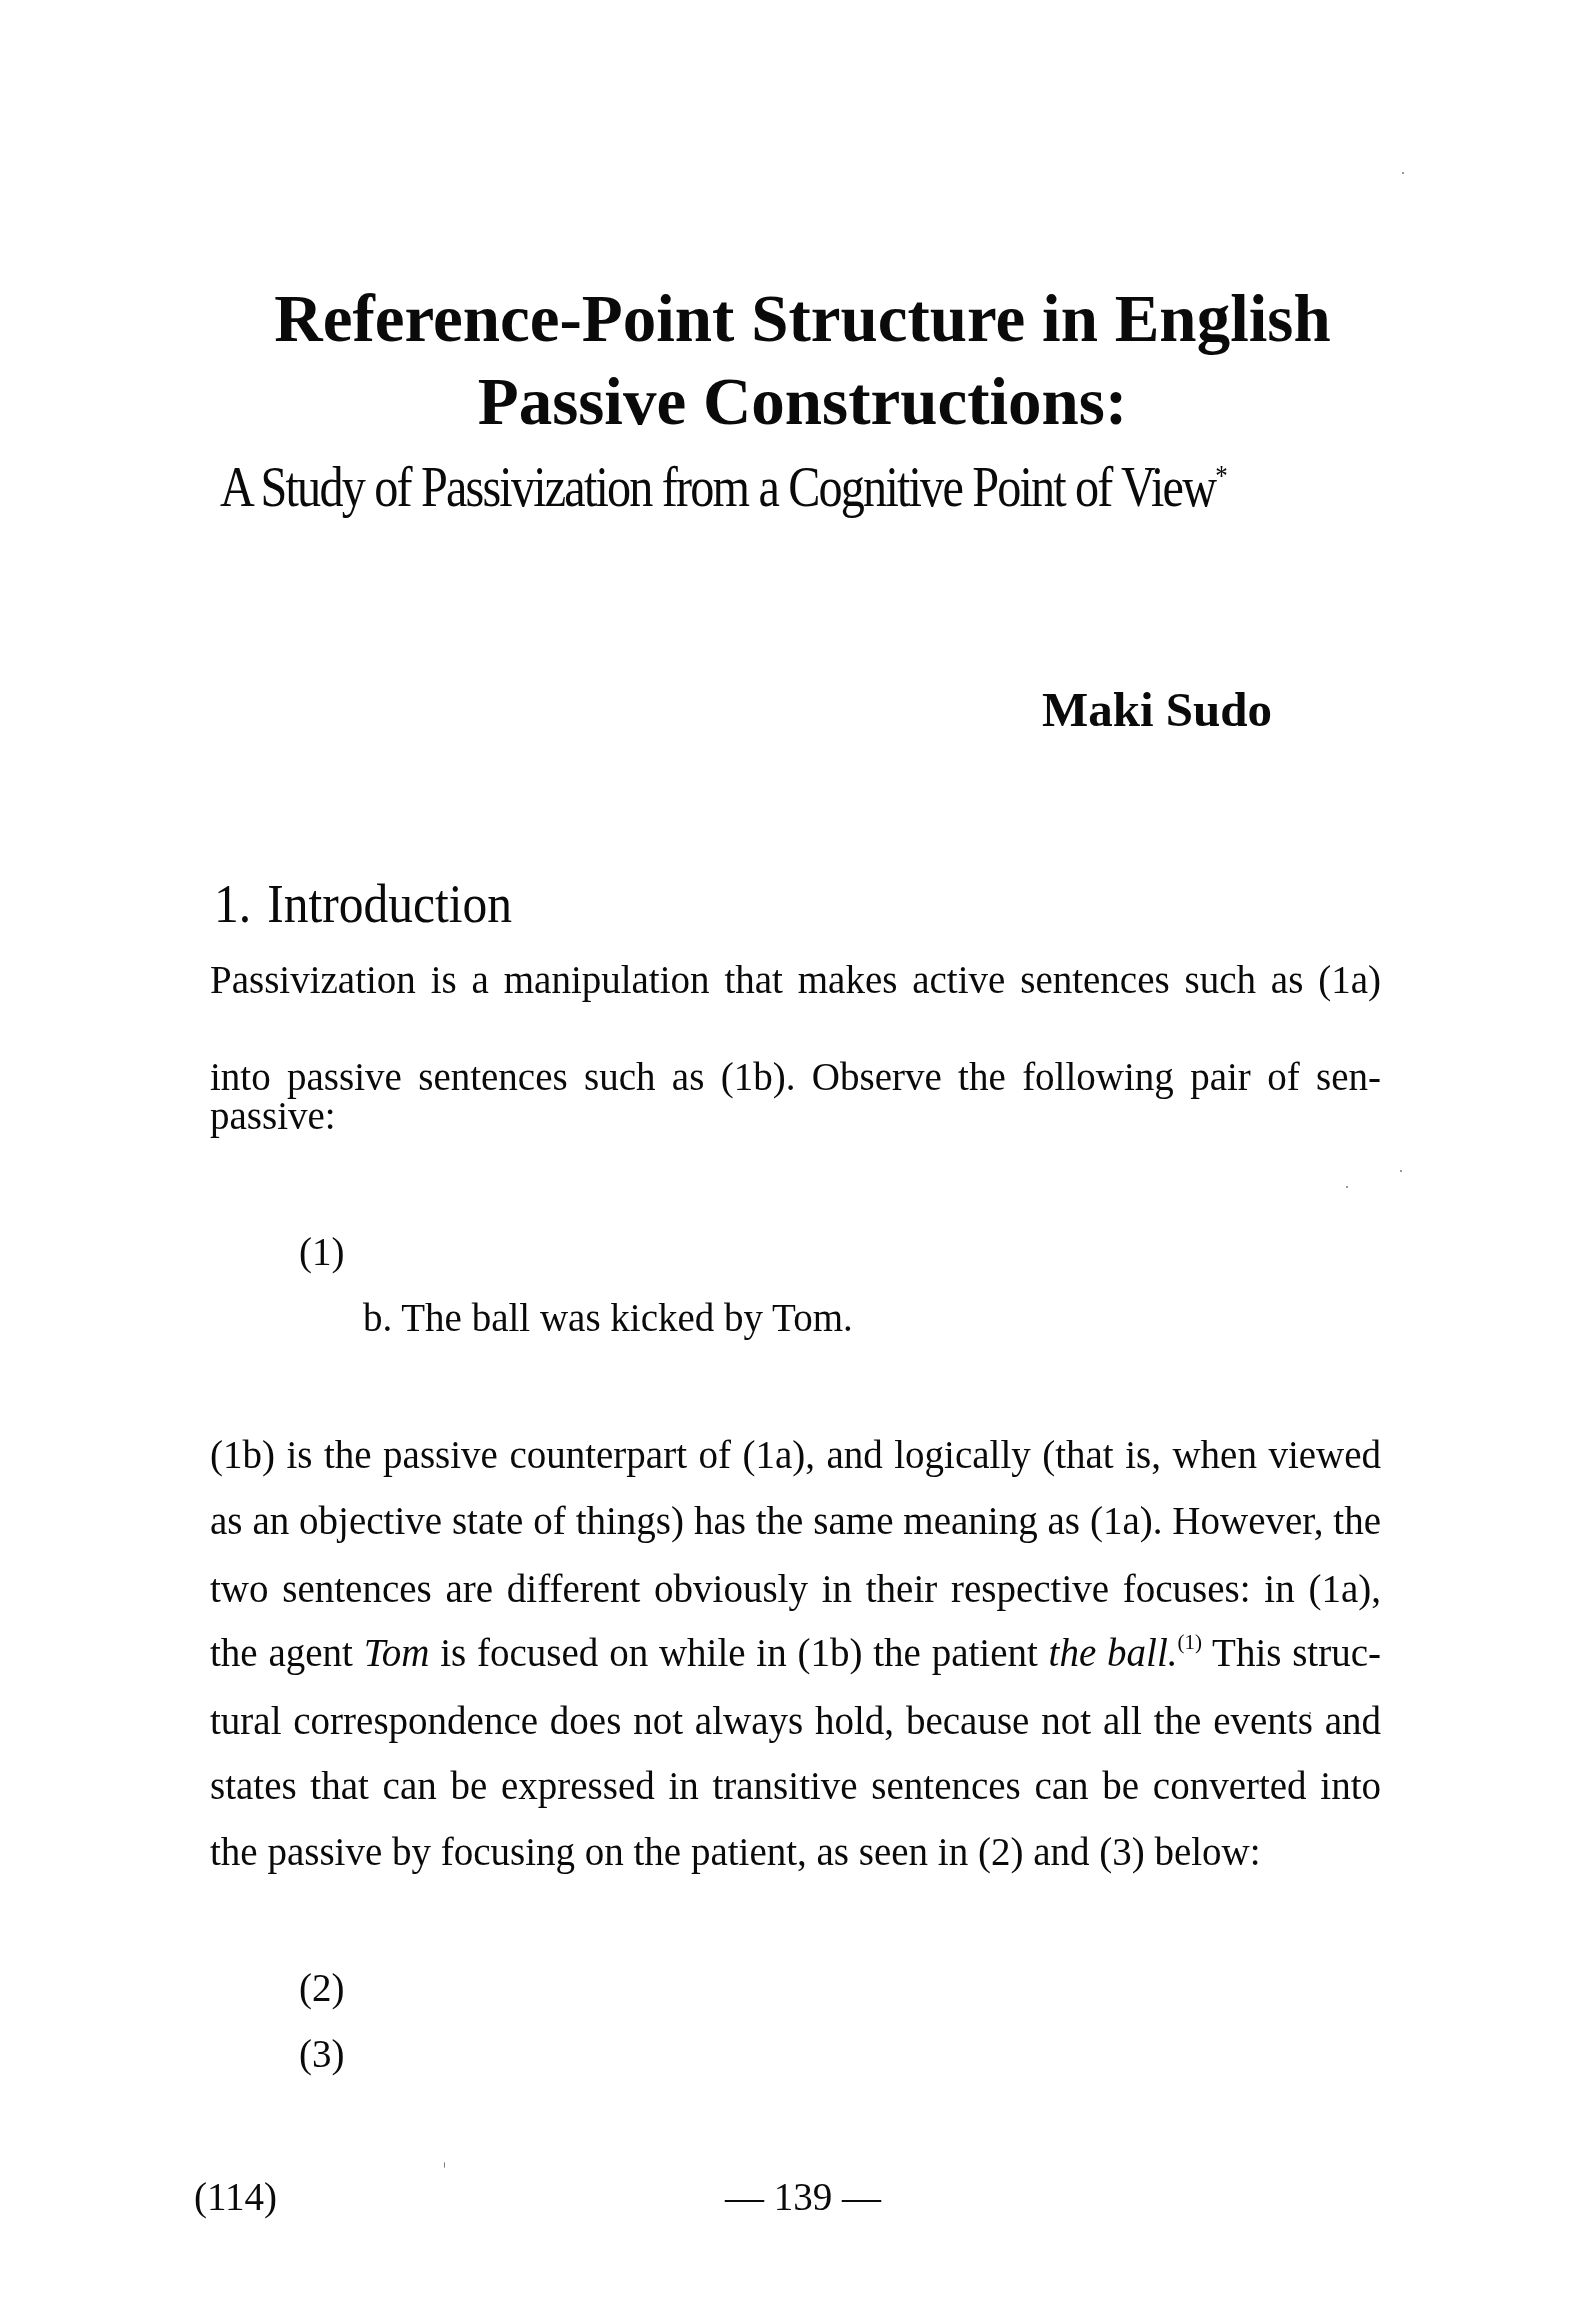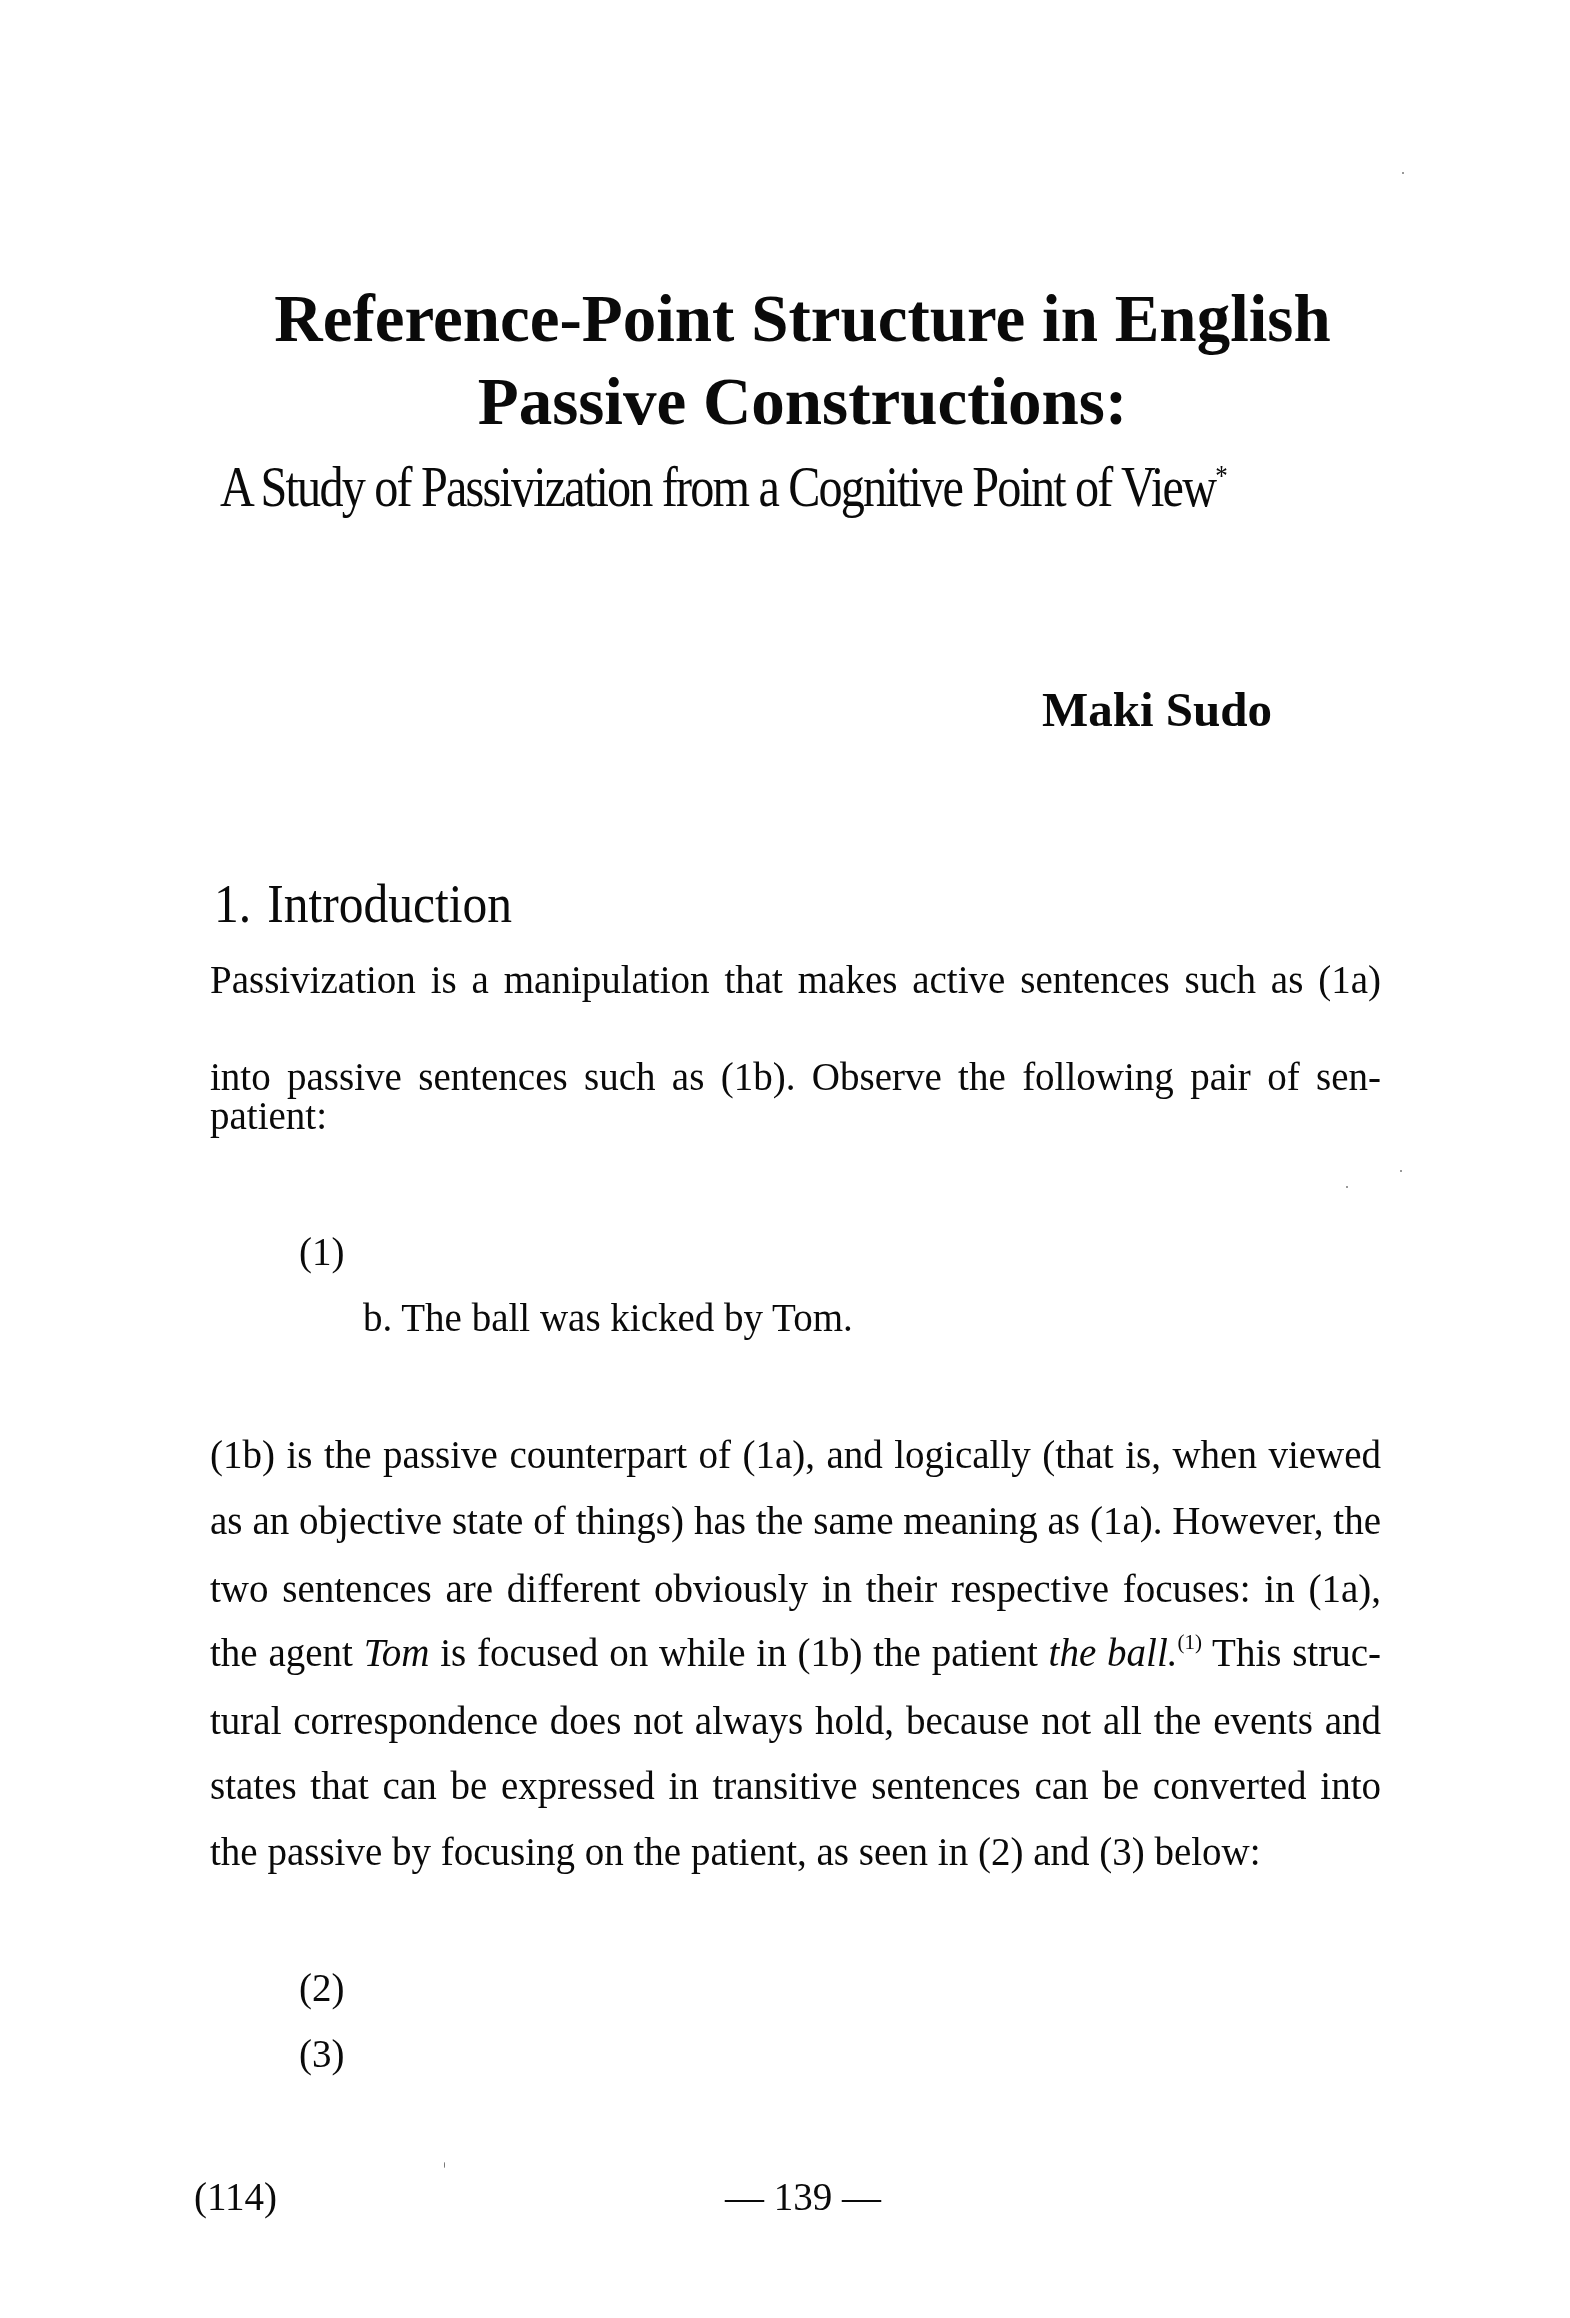--- a/index.html
+++ b/index.html
@@ -33,21 +33,21 @@
 
 <div class="abs subtitle"><span>A Study of Passivization from a Cognitive Point of View</span><sup>*</sup></div>
 
 <div class="abs author">Maki Sudo</div>
 
 <div class="abs heading"><span class="num">1.</span><span>Introduction</span></div>
 
 <div class="para" style="top:0;">
   <div class="line" style="top:955px;">Passivization is a manipulation that makes active sentences such as (1a)</div>
   <div class="line" style="top:1052px;">into passive sentences such as (1b). Observe the following pair of sen-</div>
-  <div class="line last" style="top:1091px;">patient:</div>
+  <div class="line last" style="top:1091px;">passive:</div>
 </div>
 
 <div class="ex" style="left:299px; top:1227px; width:841px; height:49px;">
   <span class="num">(1)</span>
 </div>
 <div class="ex" style="left:299px; top:1293px; width:841px; height:49px;">
   <span class="txt">b. The ball was kicked by Tom.</span>
 </div>
 
 <div class="para" style="top:0;">

